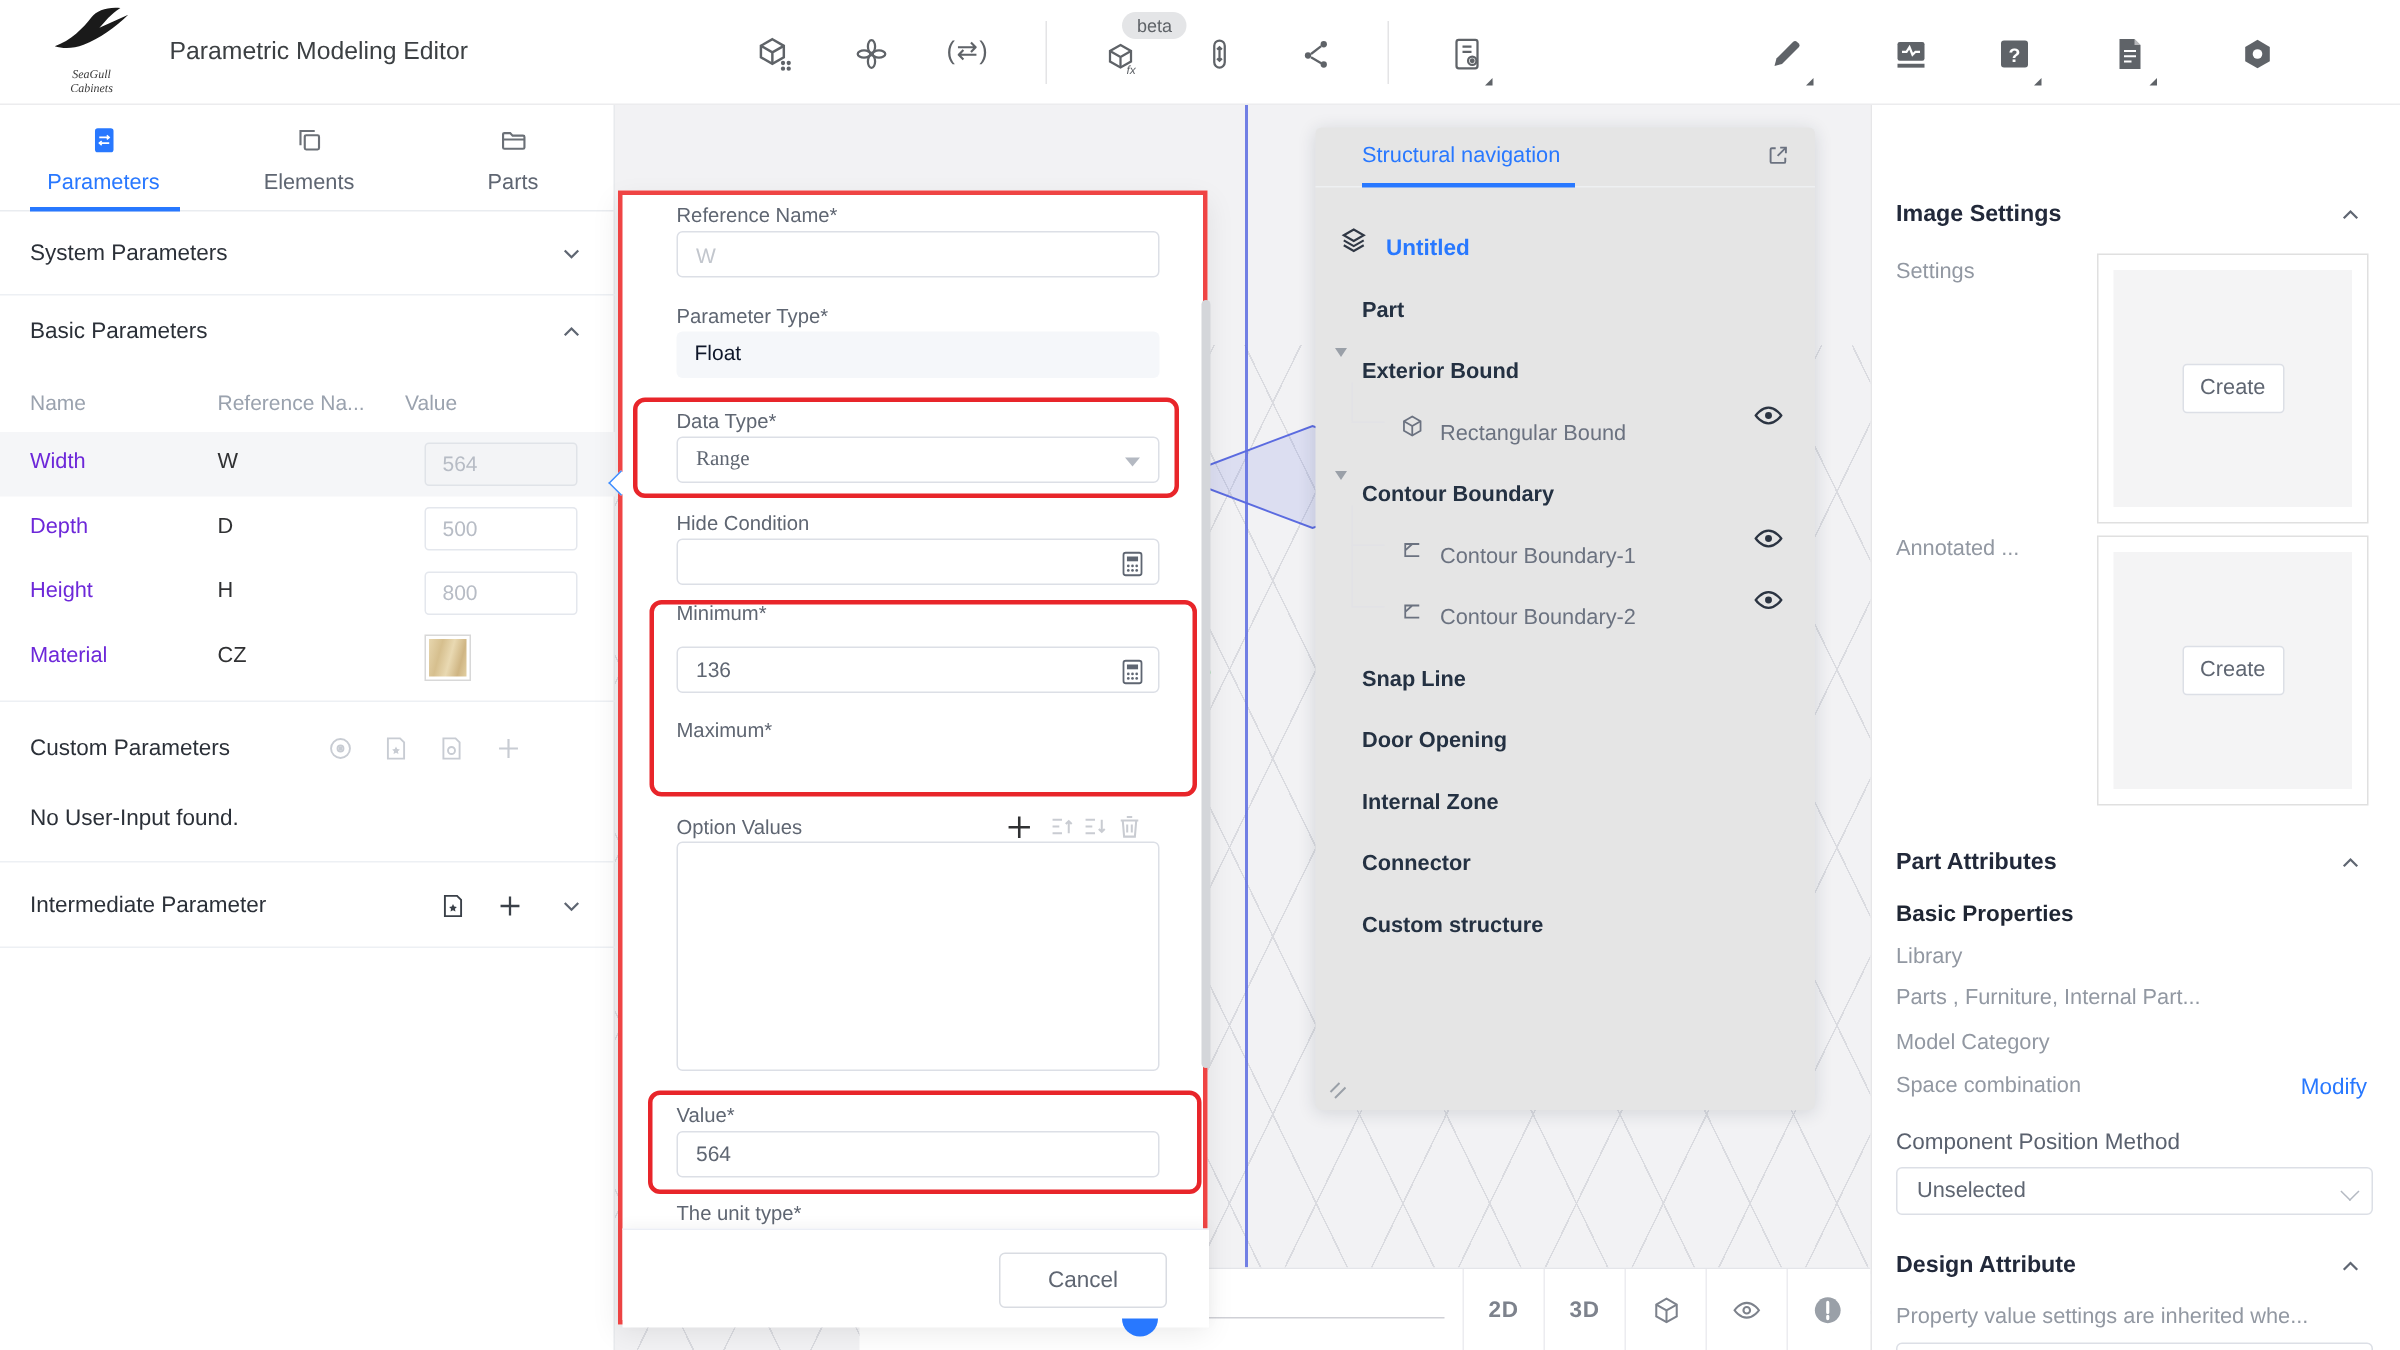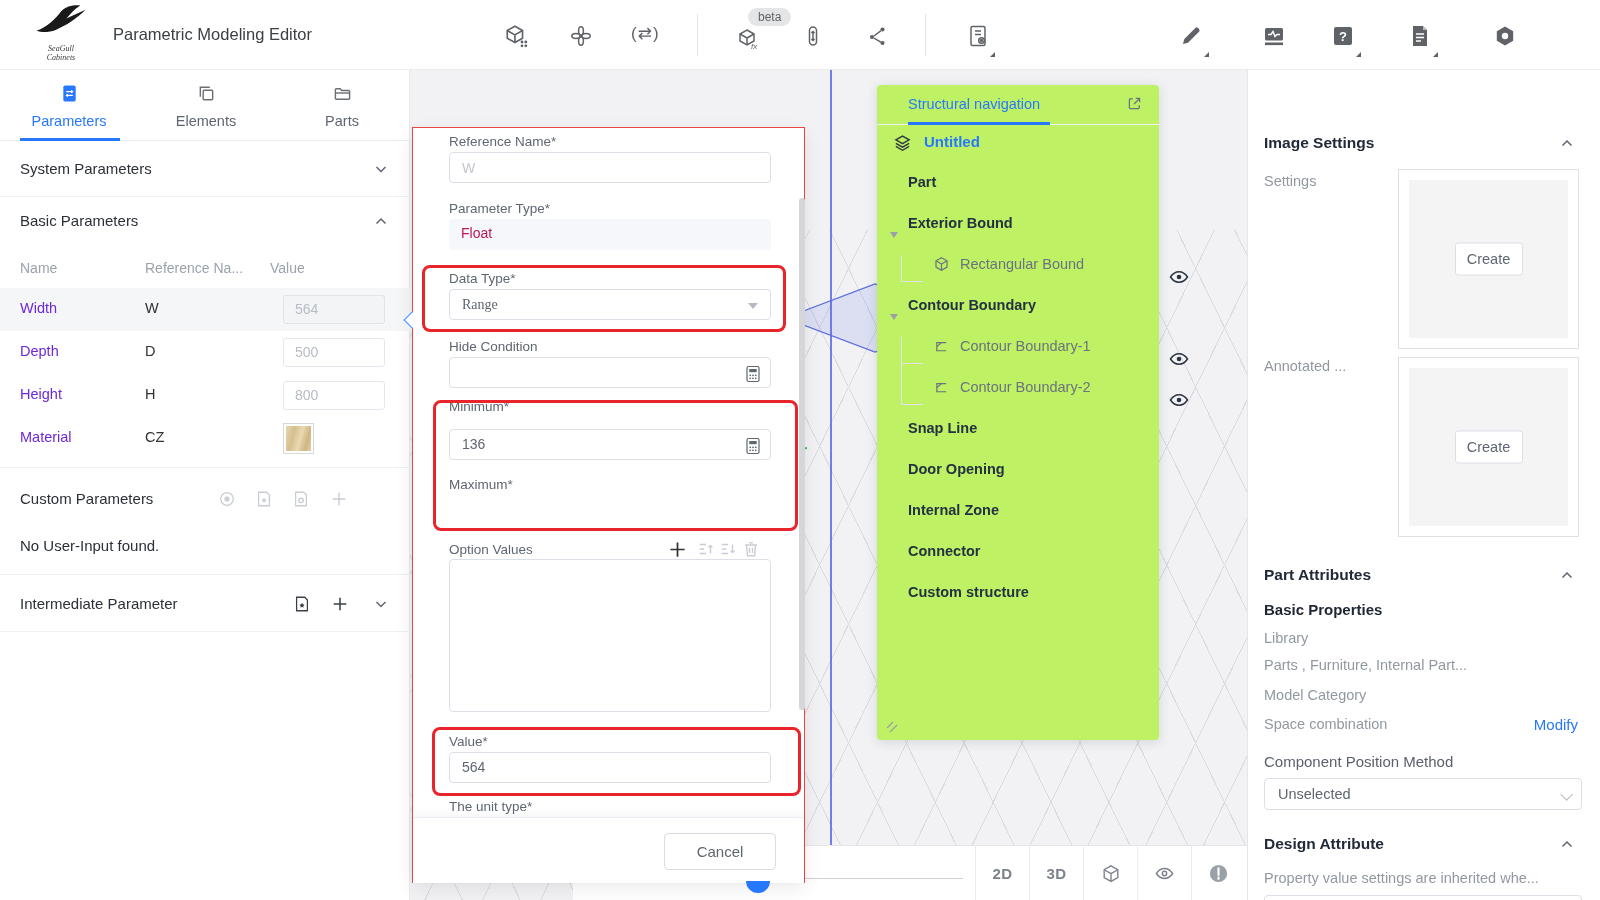--- a/index.html
+++ b/index.html
@@ -54,54 +54,54 @@
   .swatch { position:absolute; left:283px; top:6px; width:31px; height:31px; border:1px solid #d8d8d8;
     background:#fff; padding:2px; }
   .swatch .wood { width:100%; height:100%;
     background:linear-gradient(105deg,#e7d6ae 0%,#d6bf8e 30%,#e9d9b2 55%,#cfb583 80%,#e2cfa2 100%); }
   .mini-ic { position:absolute; width:18px; height:18px; }
   .gray-ic { color:#c8ccd3; }
   .dark-ic { color:#3a4048; }
 
   
   .modal { position:absolute; left:412px; top:127px; width:393px; height:756px; background:#fff;
-    border:1px solid #ef4444; box-shadow:0 6px 18px rgba(0,0,0,.08); z-index:30; }
+    border:3px solid #ef4444; box-shadow:0 6px 18px rgba(0,0,0,.08); z-index:30; }
   .m-label { position:absolute; left:36px; font-size:13.5px; color:#5f6672; }
   .m-input { position:absolute; left:36px; width:322px; height:31px; border:1px solid #dcdfe6; border-radius:4px;
     background:#fff; font-size:14px; color:#5f6672; line-height:29px; padding-left:12px; }
   .m-input input { width:100%; height:100%; border:none; outline:none; font-size:14px; color:#5f6672;
     font-family:"Liberation Sans", sans-serif; background:transparent; }
   .m-input input::placeholder { color:#c2c6cd; }
-  .m-static { background:#f5f7fa; border:none; color:#be185d; }
+  .m-static { background:#f5f7fa; border:none; color:#0f172a; }
   .sel-caret { position:absolute; right:12px; top:13px; width:0; height:0;
     border-left:5px solid transparent; border-right:5px solid transparent; border-top:6px solid #b4b9c2; }
   .calc-ic { position:absolute; right:8px; top:6px; width:18px; height:18px; color:#5f6672; }
   .m-textarea { position:absolute; left:36px; top:431px; width:322px; height:153px; border:1px solid #dcdfe6;
     border-radius:4px; background:#fff; }
   .m-footer { position:absolute; left:0; top:689px; width:391px; height:66px; border-top:1px solid #ebeef5;
     box-shadow:0 -3px 8px rgba(0,0,0,.04); background:#fff; }
   .cancel-btn { position:absolute; right:28px; top:15px; width:112px; height:37px; background:#fff;
     border:1px solid #d9dce2; border-radius:4px; font-size:15px; color:#5f6672; text-align:center; line-height:35px; cursor:pointer; }
   .m-thumb { position:absolute; left:386px; top:70px; width:6px; height:512px; background:#d4d6da; border-radius:3px; }
   .m-caret { position:absolute; left:-7px; top:186px; width:12px; height:12px; background:#fff;
     border-left:1.5px solid #3c8cff; border-bottom:1.5px solid #3c8cff; transform:rotate(45deg); }
   .m-handle { position:absolute; left:333px; bottom:-11px; width:24px; height:12px; background:#2878ff;
     border-radius:0 0 12px 12px; }
   .ov-icons { position:absolute; top:412px; height:20px; }
   .anno { position:absolute; border:3px solid #e8252a; border-radius:8px; z-index:35; pointer-events:none; }
 
   
-  .struct { position:absolute; left:877px; top:85px; width:282px; height:655px; background:#bef264; border-radius:4px;
+  .struct { position:absolute; left:877px; top:85px; width:333px; height:655px; background:#e5e5e5; border-radius:4px;
     box-shadow:0 2px 12px rgba(31,45,61,.14); z-index:20; }
   .struct-head { position:relative; height:40px; border-bottom:1px solid #eef0f2; }
   .struct-title { position:absolute; left:31px; top:11px; font-size:14.5px; color:#2878ff; }
   .struct-underline { position:absolute; left:31px; bottom:-1px; width:142px; height:3px; background:#2878ff; }
   .expand-ic { position:absolute; right:16px; top:10px; width:17px; height:17px; color:#6b7280; }
   .tree { position:relative; padding-top:8px; }
-  .trow { position:relative; height:41px; display:flex; align-items:flex-start; cursor:pointer; }
+  .trow { position:relative; height:41px; display:flex; align-items:flex-end; cursor:pointer; }
   .t-root { padding-left:16px; }
   .t-root .rlabel { margin-left:12px; font-size:15px; font-weight:bold; color:#2878ff; }
   .t-group { padding-left:31px; font-size:14.5px; font-weight:bold; color:#243142; }
   .t-child { padding-left:56px; font-size:14.5px; color:#6b7280; }
   .t-child .clabel { margin-left:10px; }
   .tcaret { position:absolute; left:13px; top:17px; width:0; height:0;
     border-left:4.5px solid transparent; border-right:4.5px solid transparent; border-top:6px solid #9aa0a8; }
   .eye-btn { position:absolute; left:291px; top:10px; width:22px; height:22px; color:#2b3442; cursor:pointer; }
   .tree-line { position:absolute; background:#e2e2e6; }
   .resize-ic { position:absolute; left:8px; bottom:6px; width:14px; height:14px; color:#9aa0a8; }

